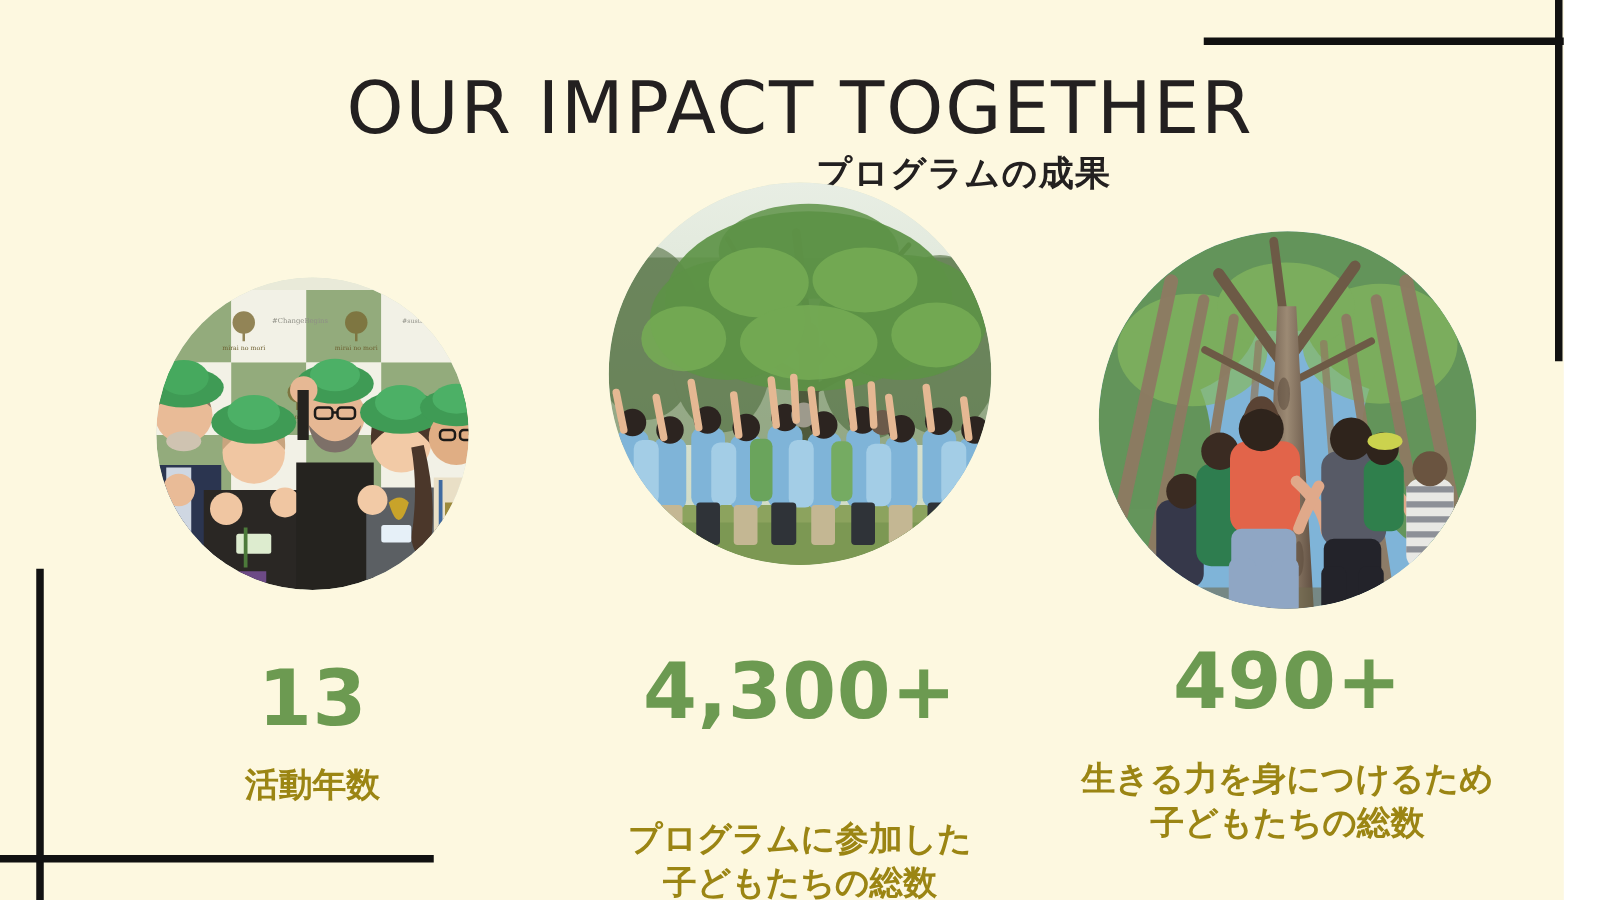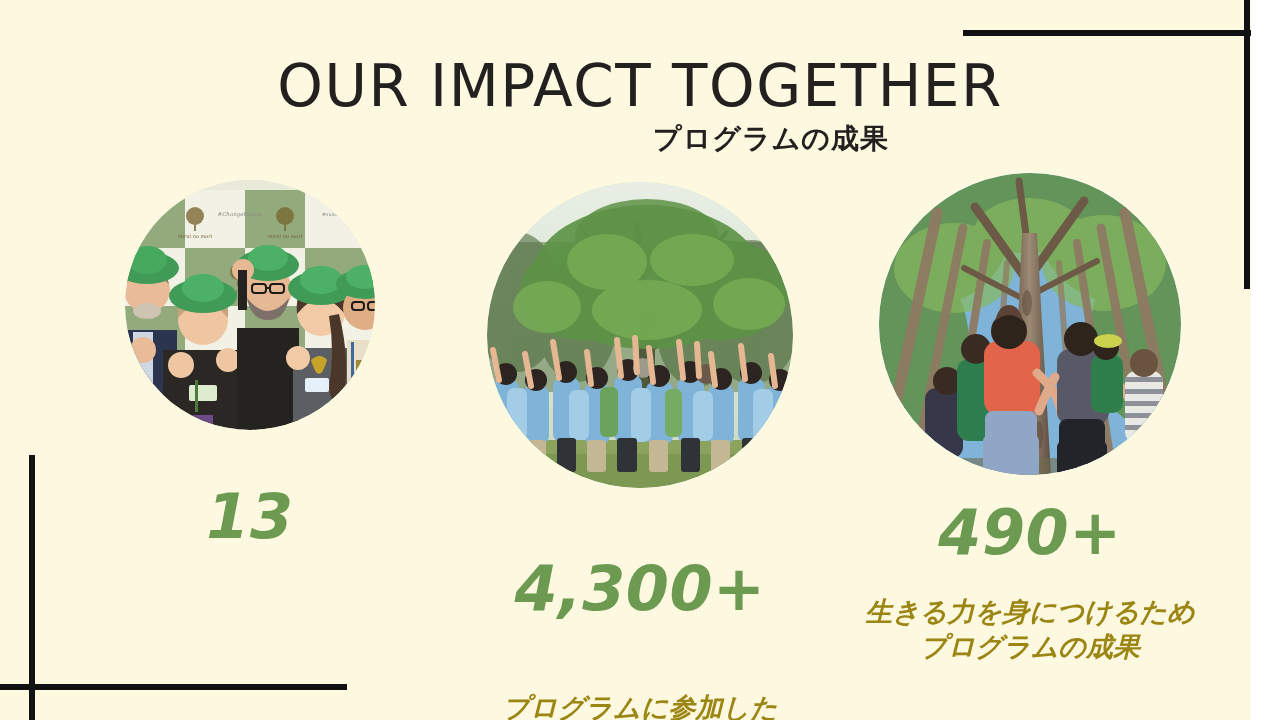--- a/index.html
+++ b/index.html
@@ -58,23 +58,22 @@
     font-family: "DejaVu Sans", sans-serif;
   }
 
   
   .stats {
     position: absolute;
     left: 0; top: 168px;
     width: 1280px;
     height: 520px;
     display: flex;
-    align-items: flex-start;
+    align-items: center;
     justify-content: center;
-    font-style: italic;
   }
   .stat {
     position: relative;
     display: flex;
     flex-direction: column;
     align-items: center;
   }
   .stat-1 { width: 400px; }
   .stat-2 { width: 380px; gap: 40px; }
   .stat-3 { width: 400px; }
@@ -235,20 +234,21 @@
               <ellipse cx="240" cy="104" rx="29" ry="15" fill="#3f9b55"></ellipse>
               <ellipse cx="240" cy="97" rx="19" ry="12" fill="#4cb066"></ellipse>
               <rect x="231" y="180" width="26" height="40" fill="#9c8a3c"></rect>
               <rect x="236" y="200" width="20" height="14" rx="2" fill="#cfe2ee"></rect>
               <rect x="226" y="162" width="3" height="42" fill="#3f6aa0"></rect>
             </g>
           </g>
         </svg>
       </div>
       <div class="stat-number num-1">13</div>
+      <div class="stat-label lbl-1">活動年数</div>
     </div>
 
     <div class="stat stat-2">
       <div class="photo photo-2">
         <svg viewBox="0 0 306 306" preserveAspectRatio="xMidYMid slice">
           <defs>
             <clipPath id="c2">
                 <circle cx="153" cy="153" r="153"></circle>
               </clipPath>
             <linearGradient id="sky2" x1="0" y1="0" x2="0" y2="1">
@@ -468,17 +468,17 @@
                 <rect x="246" y="252" width="38" height="5"></rect>
               </g>
               <circle cx="265" cy="190" r="14" fill="#6a5440"></circle>
               <rect x="250" y="266" width="32" height="40" rx="7" fill="#93a8c6"></rect>
             </g>
           </g>
         </svg>
       </div>
       <div class="stat-number num-3">490+</div>
       <div class="stat-label">生きる力を身につけるため
-プログラムの成果</div>
+子どもたちの総数</div>
     </div>
 
   </div>
 </div>
 
 </body></html>

